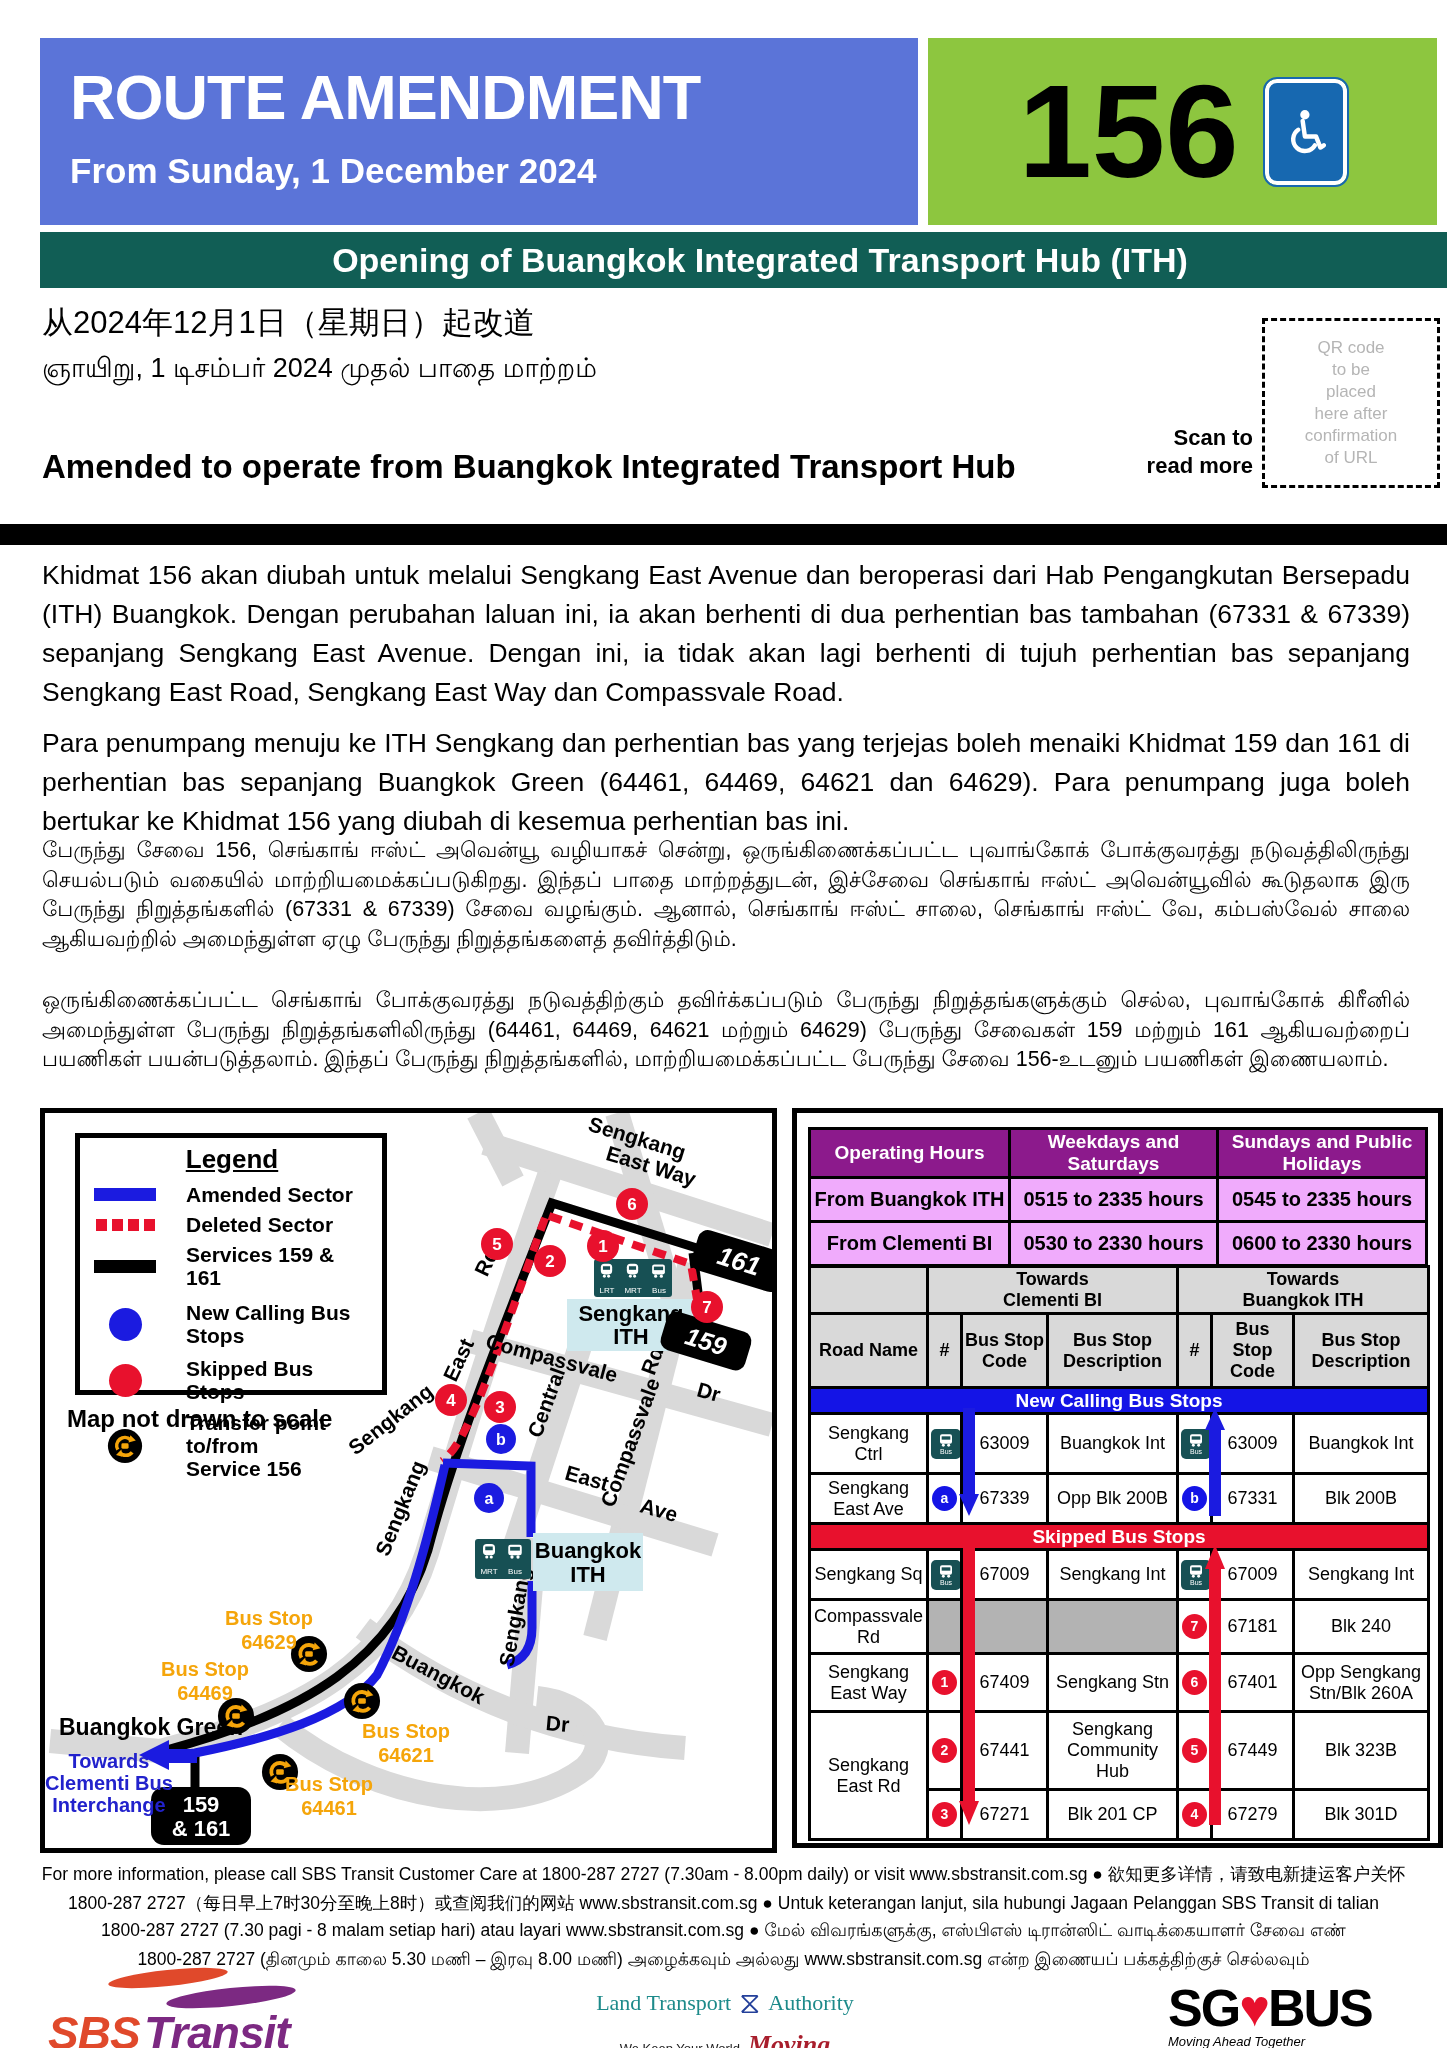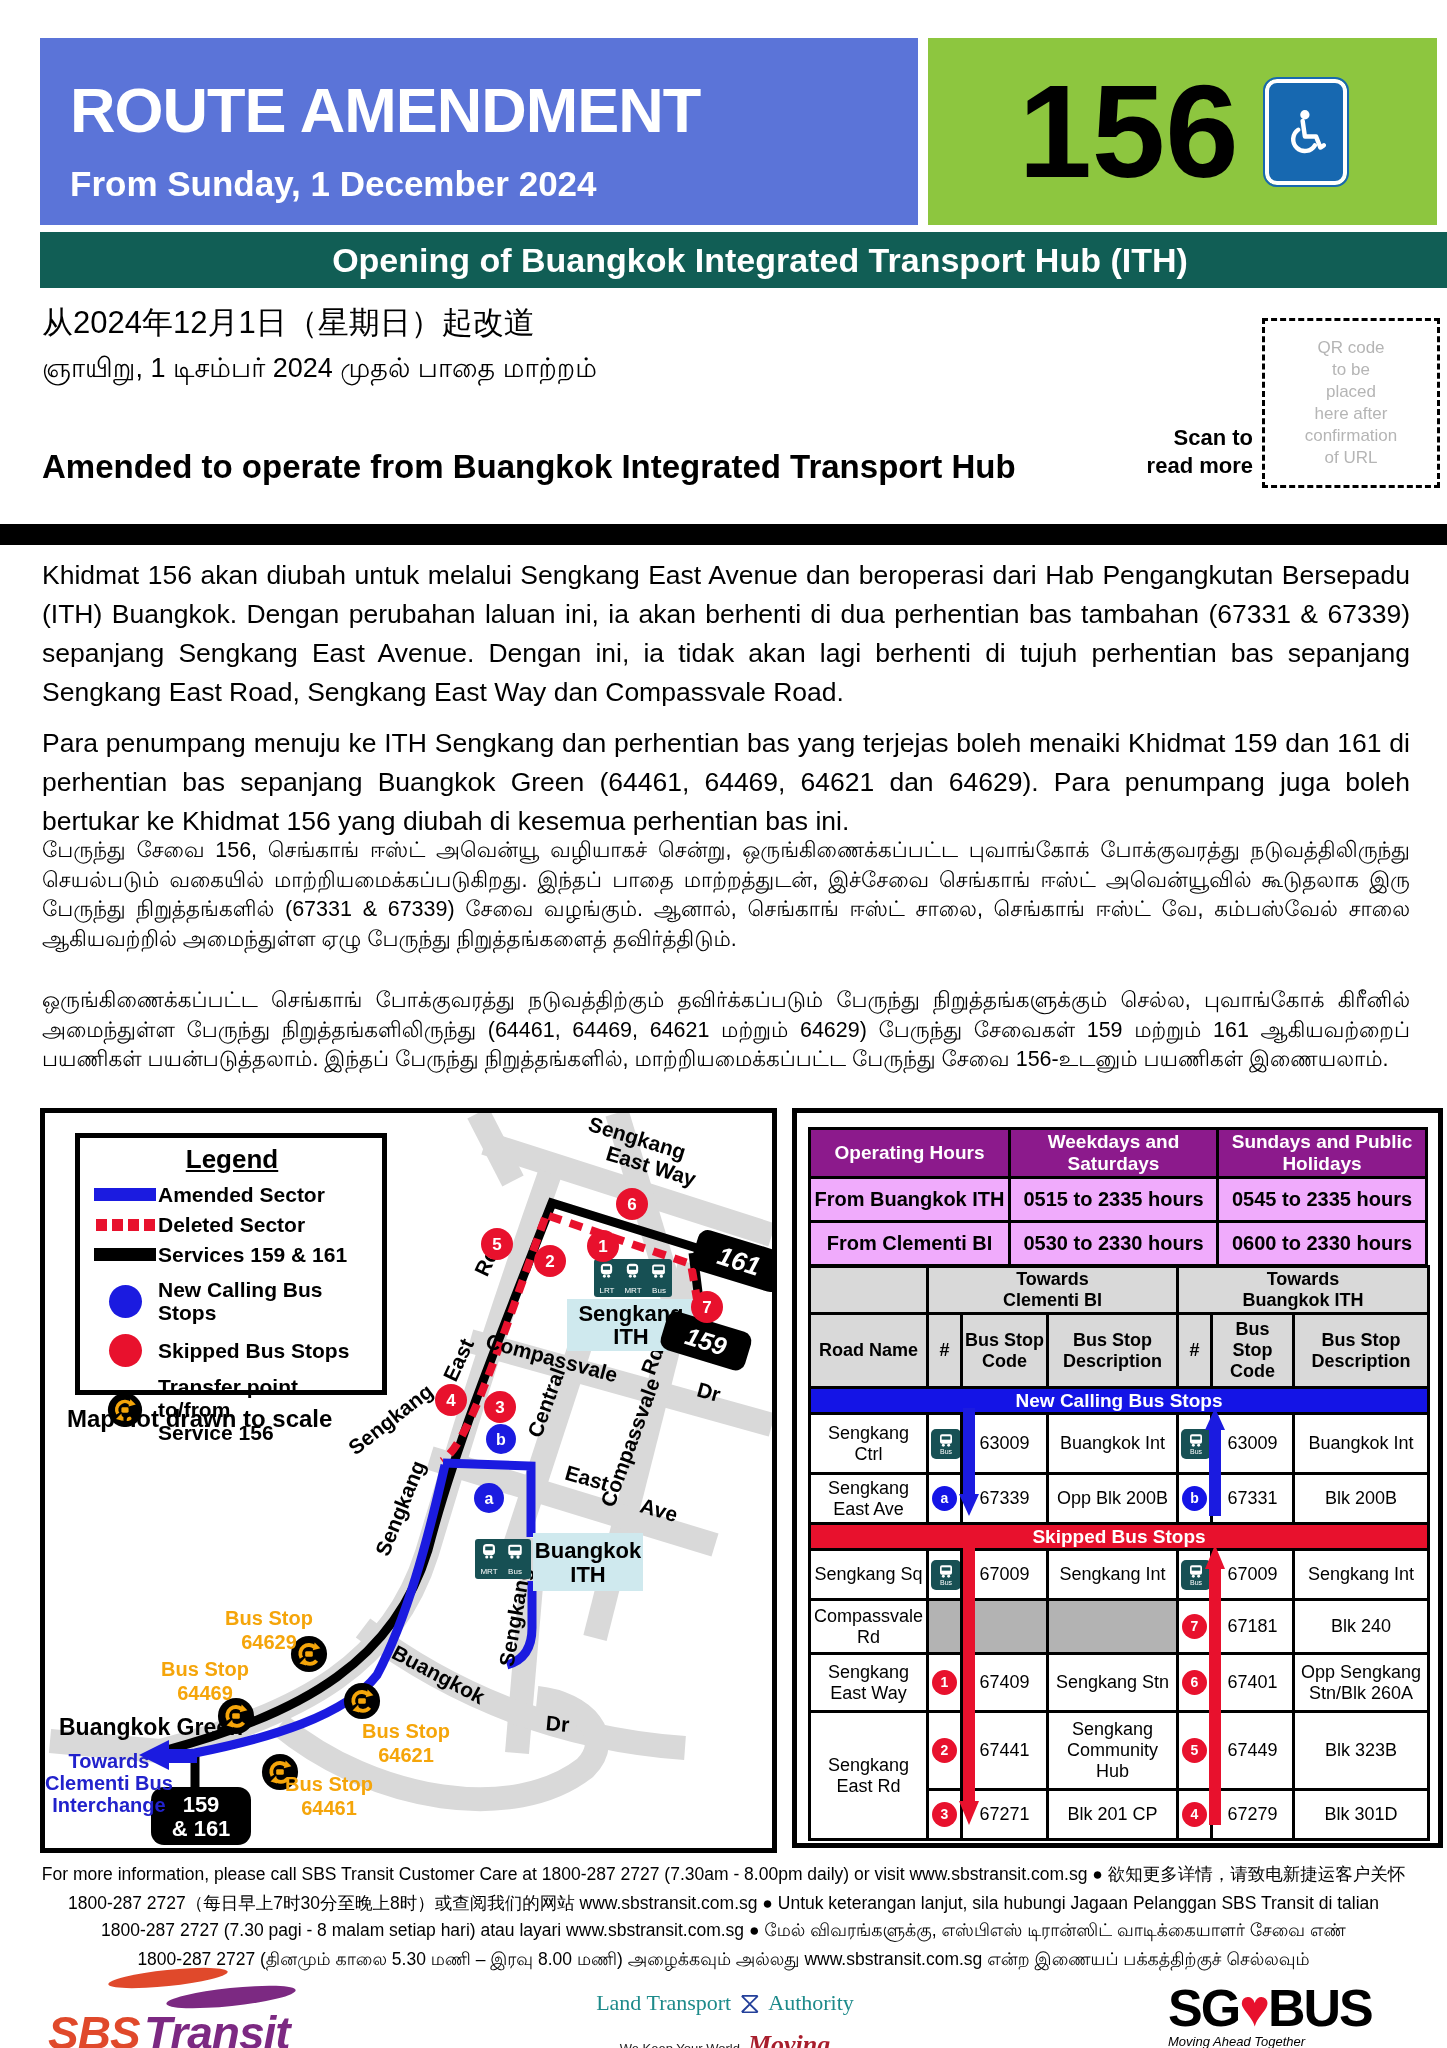--- a/index.html
+++ b/index.html
@@ -2,21 +2,21 @@
 <html><head>
 <meta charset="utf-8">
 <style>
   * { margin:0; padding:0; box-sizing:border-box; }
   html,body { background:#ffffff; }
   body { font-family:"Liberation Sans", sans-serif; }
   #poster { position:relative; width:1447px; height:2048px; background:#fff; overflow:hidden; }
   .abs { position:absolute; }
 
   
-  .hdr-blue { left:40px; top:38px; width:878px; height:187px; background:#5b74d8; color:#fff; padding:30px 30px; }
+  .hdr-blue { left:40px; top:38px; width:878px; height:187px; background:#5b74d8; color:#fff; padding:17px 30px; }
   .hdr-title { font-size:63px; font-weight:bold; letter-spacing:-1px; margin-top:6px; }
   .hdr-date { font-size:35px; font-weight:bold; margin-top:18px; }
   .hdr-green { left:928px; top:38px; width:509px; height:187px; background:#8dc63f; display:flex; align-items:center; justify-content:center; gap:26px; }
   .hdr-route { font-size:132px; font-weight:bold; color:#000; line-height:1; }
   .wc-box { width:82px; height:106px; background:#1768b0; border:4px solid #fff; border-radius:12px; outline:2px solid #1768b0; display:flex; align-items:center; justify-content:center; }
 
   .teal-banner { left:40px; top:232px; width:1440px; height:56px; background:#115e55; color:#fff; font-size:34px; font-weight:bold; display:flex; align-items:center; justify-content:center; }
 
   .intro { left:42px; top:302px; width:1100px; color:#000; font-weight:normal; }
   .intro-zh { font-size:31px; margin-bottom:9px; }
@@ -30,21 +30,21 @@
   .black-bar { left:0; top:524px; width:1447px; height:21px; background:#000; }
 
   .para { left:42px; width:1368px; color:#000; text-align:justify; }
   .para-ms { font-size:26.5px; line-height:39px; }
   .para-ta { font-size:21.5px; line-height:29.5px; }
 
   
   .map-box { left:40px; top:1108px; width:737px; height:745px; border:5px solid #000; background:#fff; }
   .legend { position:absolute; left:30px; top:20px; width:312px; height:262px; border:5px solid #000; background:#fff; padding:6px 10px 4px 12px; }
   .legend-title { text-align:center; font-size:26px; font-weight:bold; text-decoration:underline; margin-bottom:8px; }
-  .lg-row { display:flex; align-items:center; margin-bottom:7px; }
+  .lg-row { display:flex; align-items:center; margin-bottom:7px;gap:28px; }
   .lg-ico { width:66px; display:flex; align-items:center; justify-content:center; flex:0 0 66px; }
   .lg-lbl { font-size:21px; font-weight:bold; line-height:23px; }
   .lg-line { width:62px; height:13px; }
   .lg-dash { display:flex; gap:5px; }
   .lg-dash i { width:11px; height:12px; background:#e8112d; }
   .lg-dot { width:33px; height:33px; border-radius:50%; }
   .not-scale { position:absolute; left:22px; top:292px; font-size:24px; font-weight:bold; }
 
   
   .right-col { left:792px; top:1108px; width:651px; height:740px; border:5px solid #000; background:#fff; }

